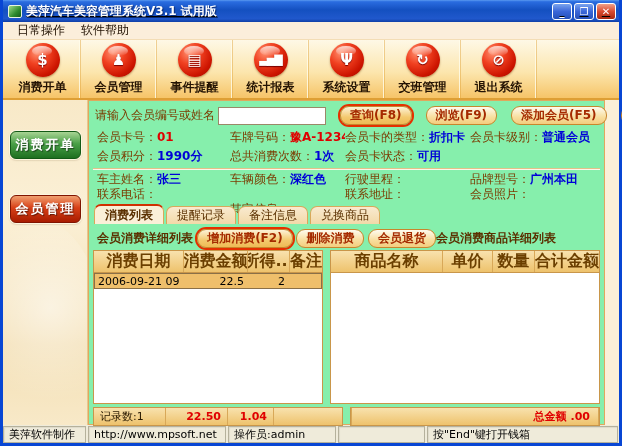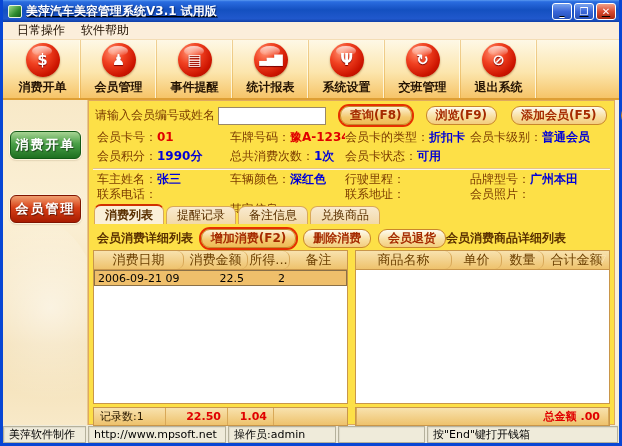--- a/index.html
+++ b/index.html
@@ -53,21 +53,21 @@
     background:radial-gradient(circle at 60% 40%,rgba(255,255,255,.55),rgba(255,255,255,0) 60%); }
   .side-btn { position:absolute; left:7px; width:71px; height:28px; border-radius:6px;
     color:#fff; font-weight:bold; font-size:13px; letter-spacing:2px;
     display:flex; align-items:center; justify-content:center;
     text-shadow:1px 1px 1px rgba(0,0,0,.5); border:1px solid; }
   .side-btn-green { top:31px; background:linear-gradient(180deg,#a8d494,#4aa048 45%,#1e7020);
     border-color:#135a16; box-shadow:0 0 0 1px #fdf6e0,0 1px 2px rgba(90,50,0,.4); }
   .side-btn-red { top:95px; background:linear-gradient(180deg,#f0a070,#d84018 45%,#a81c00);
     border-color:#801400; box-shadow:0 0 0 1px #fdf6e0,0 1px 2px rgba(90,50,0,.4); }
 
-  .main { flex:1; position:relative; background:#fde047; border:1px solid #dfa85e; margin:0 4px 0 0; }
+  .main { flex:1; position:relative; background:#86efac; border:1px solid #dfa85e; margin:0 14px 0 0; }
 
   
   .search-row { position:absolute; top:3px; left:6px; right:4px; height:23px;
     display:flex; align-items:center; }
   .search-label { color:#7b3b00; margin-right:3px; white-space:nowrap; }
   .search-input { width:108px; height:18px; border:1px solid #9a8868; background:#fff;
     margin-right:14px; font-size:12px; padding:0 2px; }
   .btn { height:19px; padding:0 9px; border-radius:9px; margin-right:14px;
     background:linear-gradient(180deg,#fefbf0,#f8de9e 60%,#f3cd7e); border:1px solid #c8862c;
     color:#a52a00; font-weight:bold; font-size:12px; display:flex; align-items:center; white-space:nowrap; }
@@ -99,22 +99,22 @@
   .section-title { color:#5a3000; font-weight:bold; white-space:nowrap; }
   .actions .btn { margin:0; }
   .sp-a { width:46px; } .sp-b { width:42px; } .sp-c { width:40px; } .sp-d { flex:1; }
   .right-title { margin-right:40px; }
 
   
   .tables { position:absolute; top:149px; left:4px; right:4px; height:154px; display:flex; gap:7px; }
   .tablebox { flex:1; border:1px solid #c9964a; background:#fff; display:flex; flex-direction:column; }
   .thead { flex:0 0 17px; display:flex; position:relative;
     background:linear-gradient(180deg,#f8e2ae,#eec26c); border-bottom:1px solid #c9964a; }
-  .th { color:#6b3f00; font-weight:normal; font-size:13px; display:flex; align-items:center;
-    justify-content:center; border-right:1px solid #d8a858; height:100%; overflow:hidden; white-space:nowrap;border-radius:7px; }
+  .th { color:#6b3f00; font-weight:bold; font-size:16px; display:flex; align-items:center;
+    justify-content:center; border-right:1px solid #d8a858; height:100%; overflow:hidden; white-space:nowrap; }
   .tbody { flex:1; overflow:hidden; }
   .trow-selected { height:16px; display:flex; background:#efbf6b; border:1px solid #8a7048;
     font-size:11px; color:#000; }
   .td { display:flex; align-items:center; padding:0 3px; overflow:hidden; white-space:nowrap; }
   .num { justify-content:flex-end; }
   .sort-glyph { position:absolute; right:3px; top:2px; color:#fbe7bd; font-size:10px; }
 
   
   .totals { position:absolute; top:306px; left:4px; right:4px; height:19px; display:flex; gap:7px;text-align:right; }
   .total-strip { flex:1; border:1px solid #c9964a; background:linear-gradient(180deg,#f8e2ae,#eec26c);
@@ -271,21 +271,21 @@
             <div class="trow-selected">
               <div class="td" style="width:89px">2006-09-21 09</div>
               <div class="td num" style="width:63px">22.5</div>
               <div class="td num" style="width:41px">2</div>
               <div class="td" style="flex:1"></div>
             </div>
           </div>
         </div>
         <div class="tablebox">
           <div class="thead">
-            <div class="th" style="width:96px">商品名称</div>
+            <div class="th" style="width:112px">商品名称</div>
             <div class="th" style="width:50px">单价</div>
             <div class="th" style="width:42px">数量</div>
             <div class="th" style="flex:1;border-right:none">合计金额</div>
             <span class="sort-glyph">▽</span>
           </div>
           <div class="tbody"></div>
         </div>
       </div>
 
       <div class="totals">

